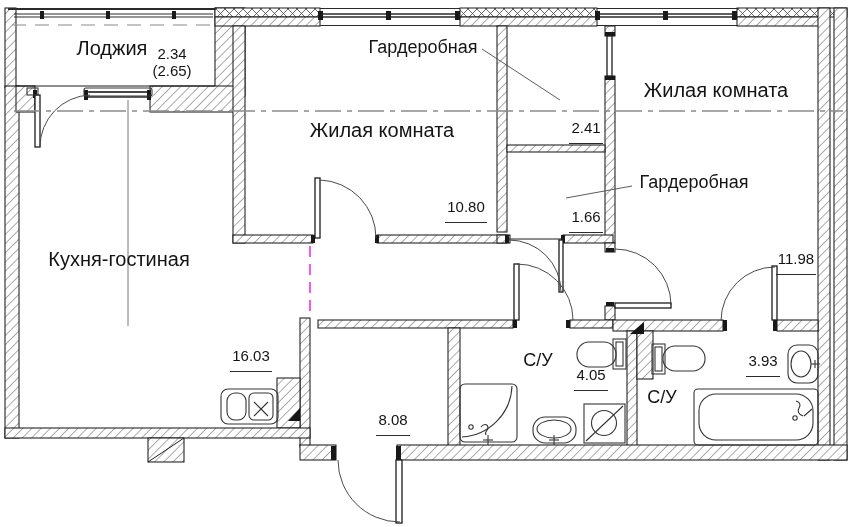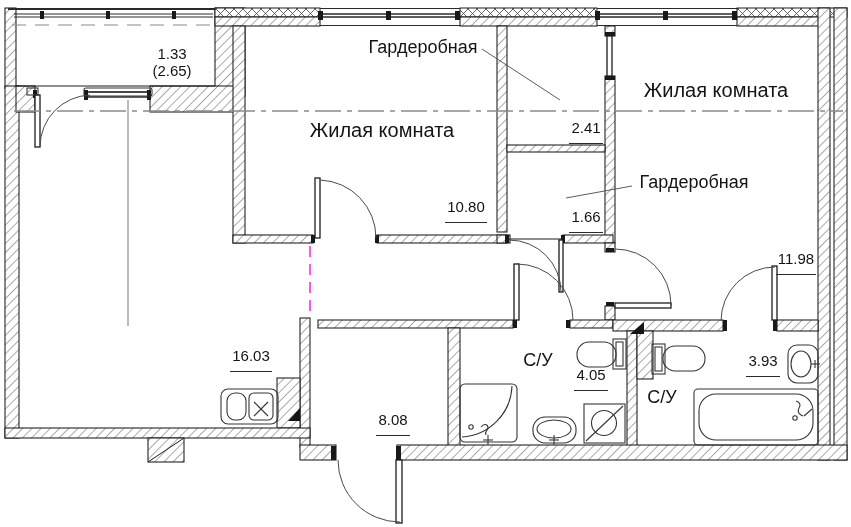--- a/index.html
+++ b/index.html
@@ -246,22 +246,23 @@
     <g>
       <line x1="14" y1="111" x2="843" y2="111" stroke="#8a8a8a" stroke-width="1.4" stroke-dasharray="26 6 5 6"></line>
       <line x1="12" y1="25" x2="212" y2="25" stroke="#8a8a8a" stroke-width="1.2" stroke-dasharray="14 9"></line>
       <line x1="310" y1="246" x2="310" y2="318" stroke="#ee22ee" stroke-width="1.5" stroke-dasharray="11 7"></line>
       <line x1="128" y1="100" x2="128" y2="326" stroke="#555555" stroke-width="0.8"></line>
       <line x1="482" y1="49" x2="560" y2="100" stroke="#4a4a4a" stroke-width="0.9"></line>
       <line x1="632" y1="186" x2="566" y2="198" stroke="#4a4a4a" stroke-width="0.9"></line>
     </g>
   </svg>
 
+  <div class="lbl room-name" style="left:56px;top:38px;width:112px">Лоджия</div>
   <div class="lbl area-block" style="left:148px;top:45px;width:48px">
-    <span class="num">1.33</span><br>
+    <span class="num">2.34</span><br>
     <span class="total">(2.65)</span>
   </div>
 
   <div class="lbl room-name small" style="left:350px;top:38px;width:146px">Гардеробная</div>
   <div class="lbl area-num" style="left:564px;top:120px;width:44px">
     <span class="num">2.41</span>
   </div>
 
   <div class="lbl room-name" style="left:288px;top:120px;width:188px">Жилая комната</div>
   <div class="lbl area-num" style="left:444px;top:199px;width:44px">
@@ -271,20 +272,21 @@
   <div class="lbl room-name" style="left:624px;top:80px;width:184px">Жилая комната</div>
   <div class="lbl area-num" style="left:772px;top:251px;width:48px">
     <span class="num">11.98</span>
   </div>
 
   <div class="lbl room-name small" style="left:624px;top:173px;width:140px">Гардеробная</div>
   <div class="lbl area-num" style="left:564px;top:209px;width:44px">
     <span class="num">1.66</span>
   </div>
 
+  <div class="lbl room-name" style="left:44px;top:249px;width:150px">Кухня-гостиная</div>
   <div class="lbl area-num" style="left:228px;top:348px;width:46px">
     <span class="num">16.03</span>
   </div>
 
   <div class="lbl area-num" style="left:370px;top:412px;width:46px">
     <span class="num">8.08</span>
   </div>
 
   <div class="lbl room-name su" style="left:512px;top:351px;width:52px">С/У</div>
   <div class="lbl area-num" style="left:568px;top:367px;width:46px">

